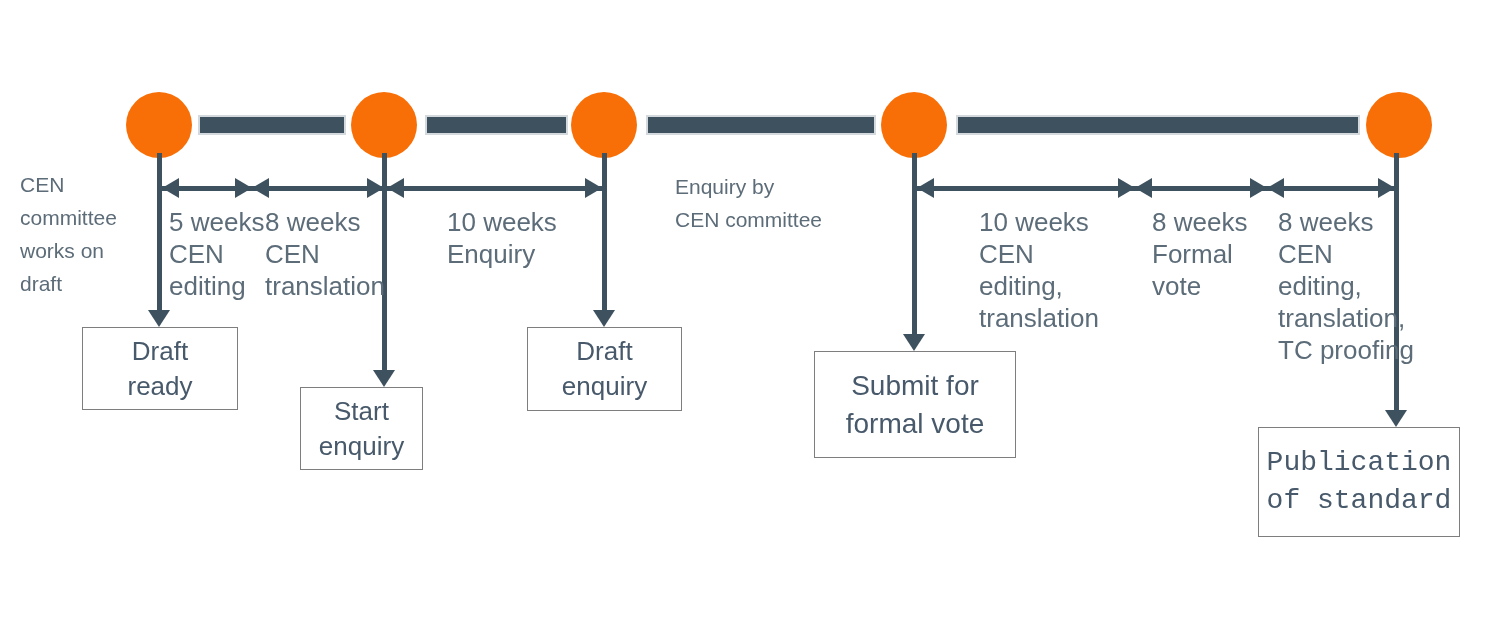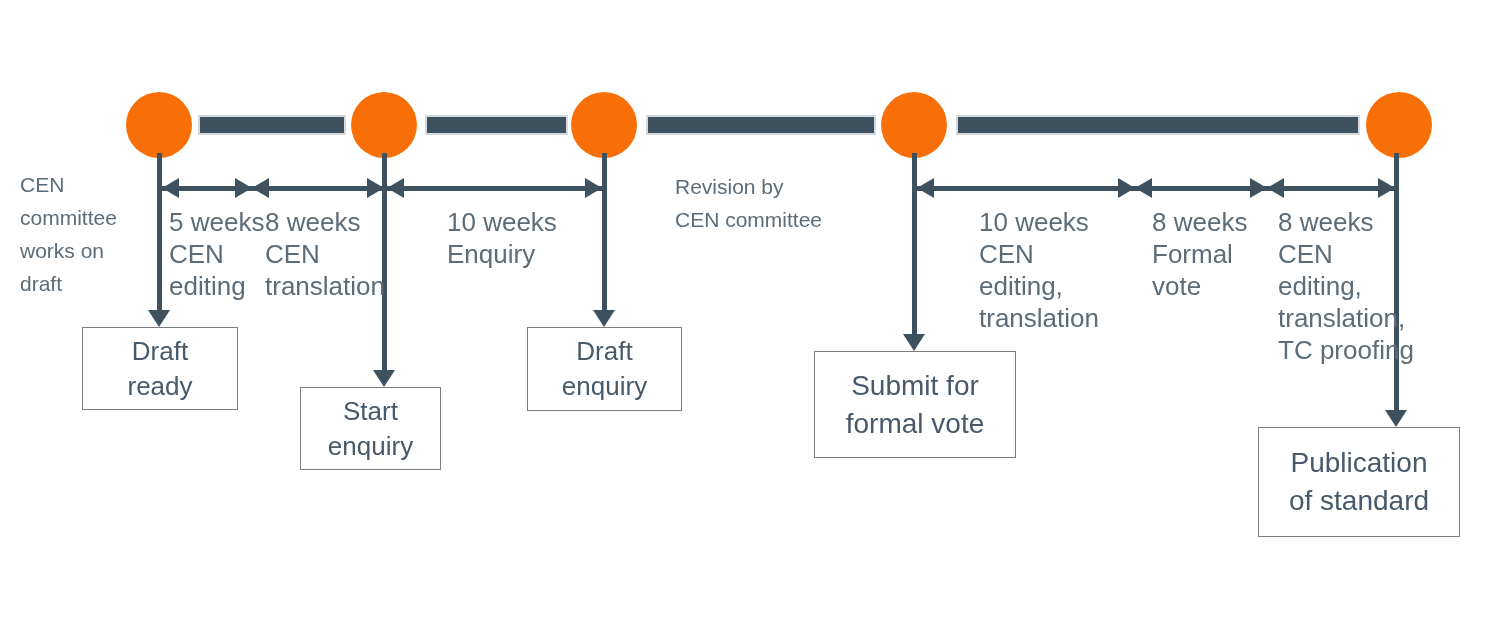--- a/index.html
+++ b/index.html
@@ -121,27 +121,27 @@
   <div class="durlabel" style="left:1278px;">8 weeks
 CEN
 editing,
 translation,
 TC proofing</div>
 
   <div class="note" style="left:20px;top:168px;">CEN
 committee
 works on
 draft</div>
-  <div class="note" style="left:675px;top:170px;">Revision by
+  <div class="note" style="left:675px;top:170px;">Enquiry by
 CEN committee</div>
 
   <div class="mbox small" style="left:82px;top:327px;width:156px;height:83px;">Draft
 ready</div>
-  <div class="mbox small" style="left:300px;top:387px;width:141px;height:83px;">Start
+  <div class="mbox small" style="left:300px;top:387px;width:123px;height:83px;">Start
 enquiry</div>
   <div class="mbox small" style="left:527px;top:327px;width:155px;height:84px;">Draft
 enquiry</div>
   <div class="mbox large" style="left:814px;top:351px;width:202px;height:107px;">Submit for
 formal vote</div>
-  <div class="mbox large" style="left:1258px;top:427px;width:202px;height:110px;">Publication
+  <div class="mbox large" style="left:1258px;top:427px;width:202px;height:110px;font-family:Liberation Mono, monospace;">Publication
 of standard</div>
 
 </div>
 
 </body></html>

